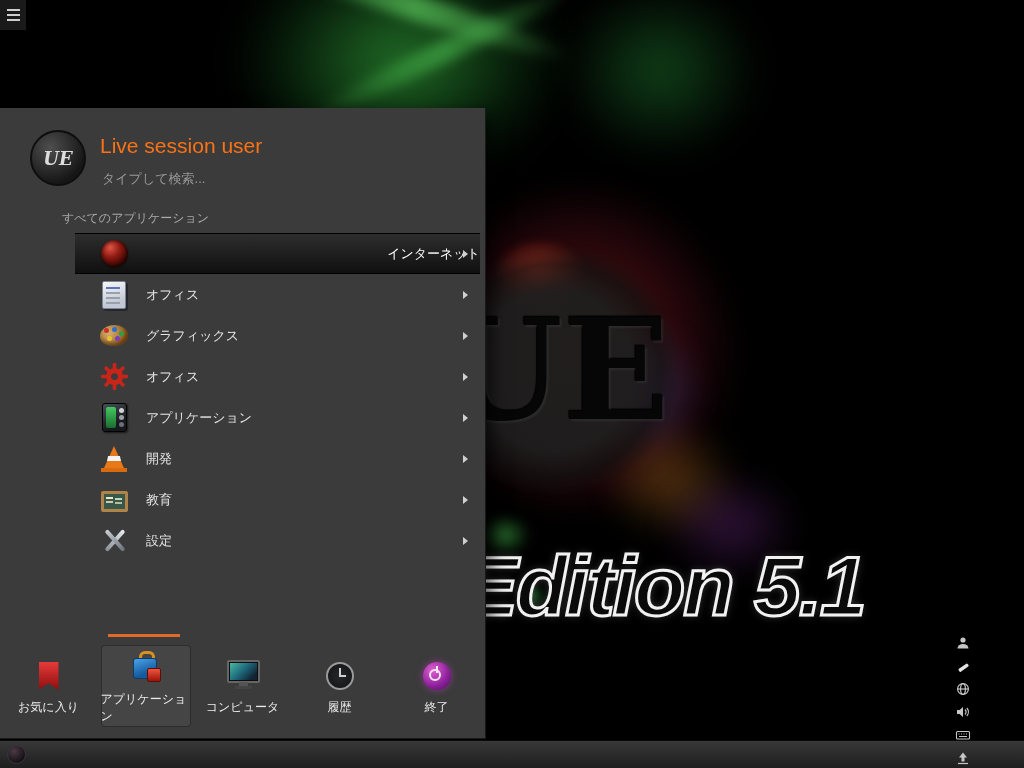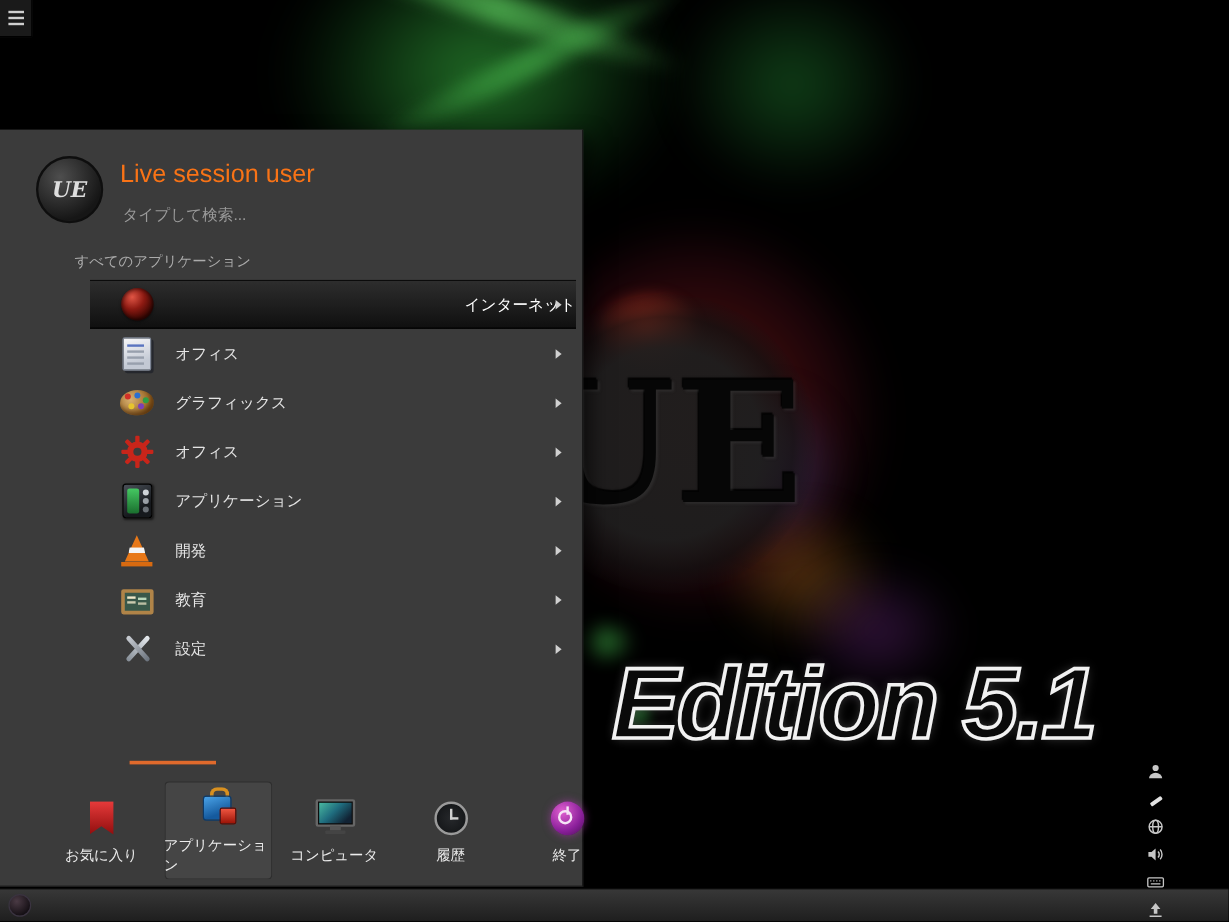--- a/index.html
+++ b/index.html
@@ -34,21 +34,21 @@
 
   .emblem{position:absolute;left:430px;top:245px;width:250px;height:250px;border-radius:50%;
     background:radial-gradient(circle,rgba(30,30,30,.95) 0 45%,rgba(18,18,18,.7) 60%,transparent 72%);
     display:flex;align-items:center;justify-content:center;}
   .emblem-text{font-family:"DejaVu Serif",serif;font-weight:bold;font-size:140px;color:#060606;
     text-shadow:2px 2px 2px rgba(70,70,70,.35),-1px -1px 1px rgba(0,0,0,.9);}
 
   .edition-text{position:absolute;left:462px;top:538px;white-space:nowrap;
     font-size:84px;font-weight:bold;font-style:italic;letter-spacing:-2px;
     color:#0a0a0a;-webkit-text-stroke:3px #f2f2f2;
-    text-shadow:0 0 10px rgba(255,255,255,.25);margin-left:48px;}
+    text-shadow:0 0 10px rgba(255,255,255,.25);}
 
   
   .corner-btn{position:absolute;left:0;top:0;width:26px;height:30px;background:#1a1a1a;
     border-right:1px solid #000;border-bottom:1px solid #000;z-index:7;cursor:pointer;
     display:flex;flex-direction:column;justify-content:center;align-items:center;gap:3px;}
   .corner-btn i{display:block;width:13px;height:2px;background:#cfcfcf;}
 
   
   .menu{position:absolute;left:0;top:108px;width:485px;height:630px;background:#3b3b3b;
     border-right:1px solid #191919;border-bottom:1px solid #191919;z-index:5;
@@ -68,21 +68,21 @@
   .cat-row.selected{background:linear-gradient(#2e2e2e,#0f0f0f);
     box-shadow:inset 0 1px 0 #000,inset 0 -1px 0 #000;justify-content:space-between;}
   .icon-cell{width:30px;height:28px;display:flex;align-items:center;justify-content:center;margin-right:17px;}
   .cat-label{font-size:13px;color:#e4e4e4;}
   .cat-row.selected .cat-label{color:#fff;}
   .chev{position:absolute;right:12px;width:0;height:0;border-left:5px solid #d0d0d0;
     border-top:4px solid transparent;border-bottom:4px solid transparent;}
   .scroll-ind{position:absolute;left:108px;top:526px;width:72px;height:3px;background:#e06a2c;}
 
   .tabs{position:absolute;left:0;bottom:0;width:100%;height:93px;display:flex;
-    justify-content:space-around;align-items:center;margin-left:36px;}
+    justify-content:space-around;}
   .tab{display:flex;flex-direction:column;align-items:center;justify-content:center;
     width:90px;height:82px;gap:9px;border-radius:4px;cursor:pointer;}
   .tab.selected{background:rgba(255,255,255,.05);box-shadow:inset 0 0 0 1px rgba(0,0,0,.35);}
   .tab-icon{height:34px;display:flex;align-items:flex-end;justify-content:center;}
   .tab-label{font-size:12px;color:#ececec;}
 
   
   .ic-internet{width:27px;height:27px;border-radius:50%;
     background:radial-gradient(circle at 34% 28%,#e05545 0%,#8d1a12 38%,#3a0703 72%,#1c0301 100%);
     box-shadow:inset 0 0 4px rgba(0,0,0,.8),0 1px 2px rgba(0,0,0,.5);}

